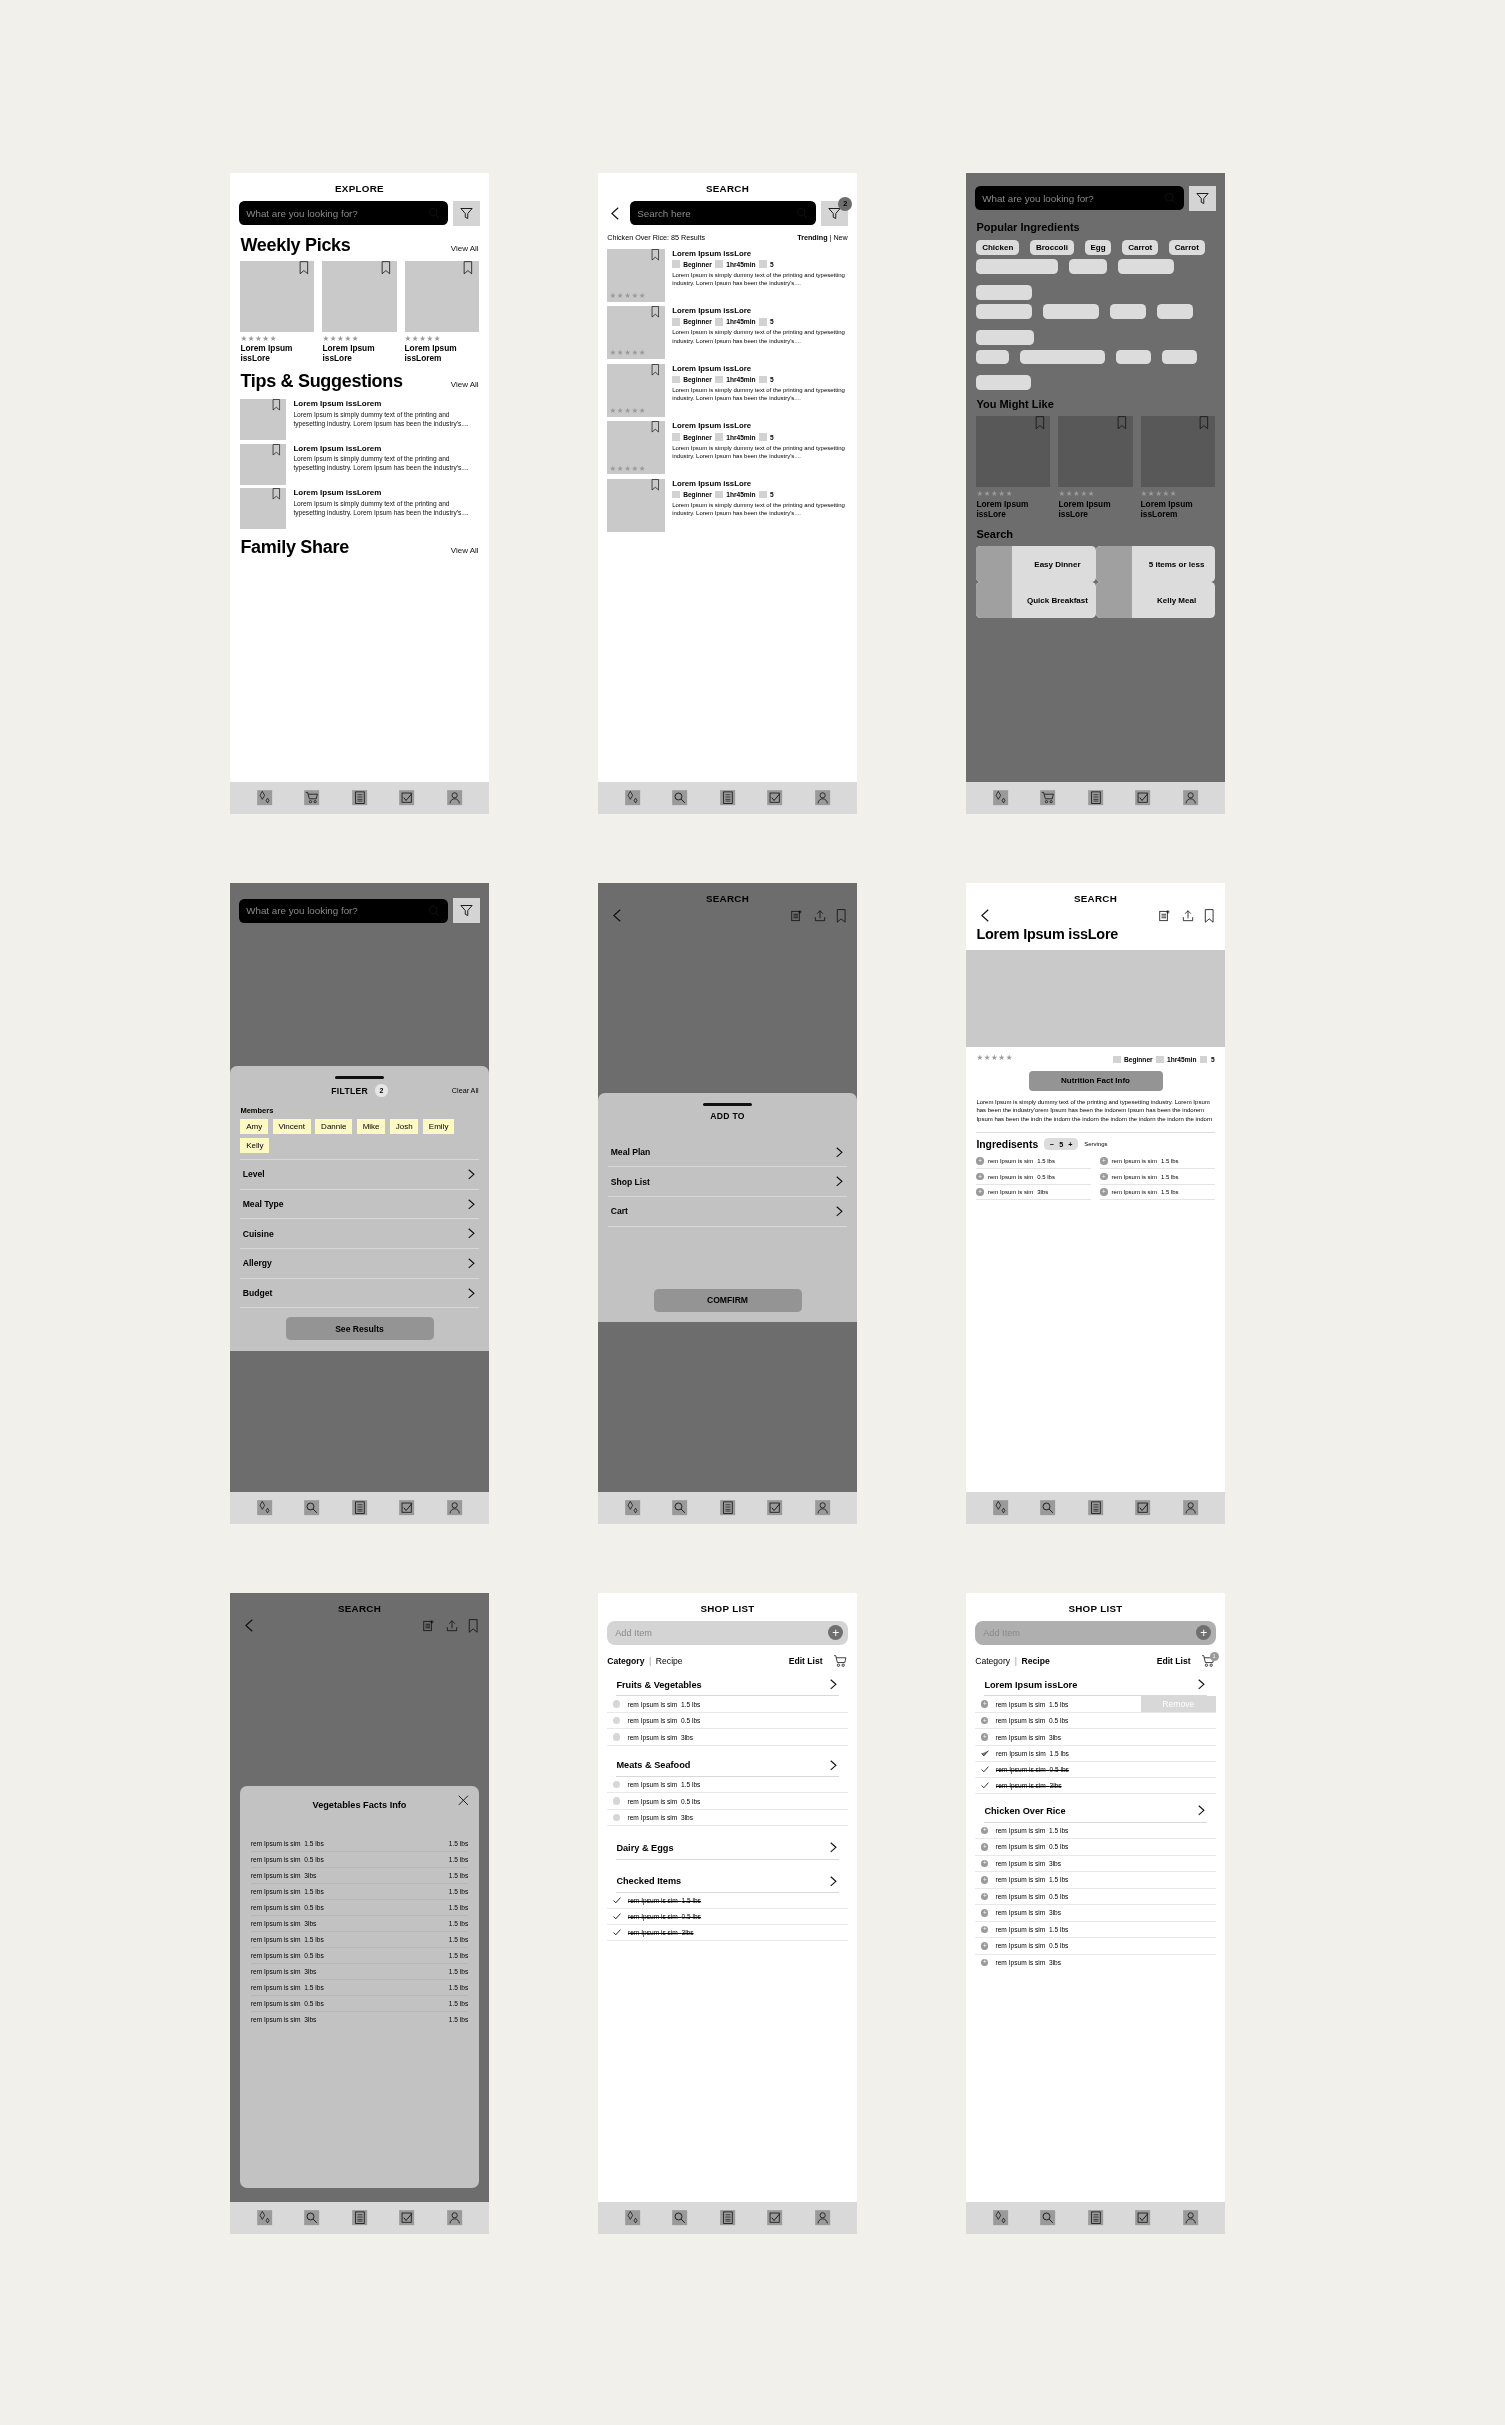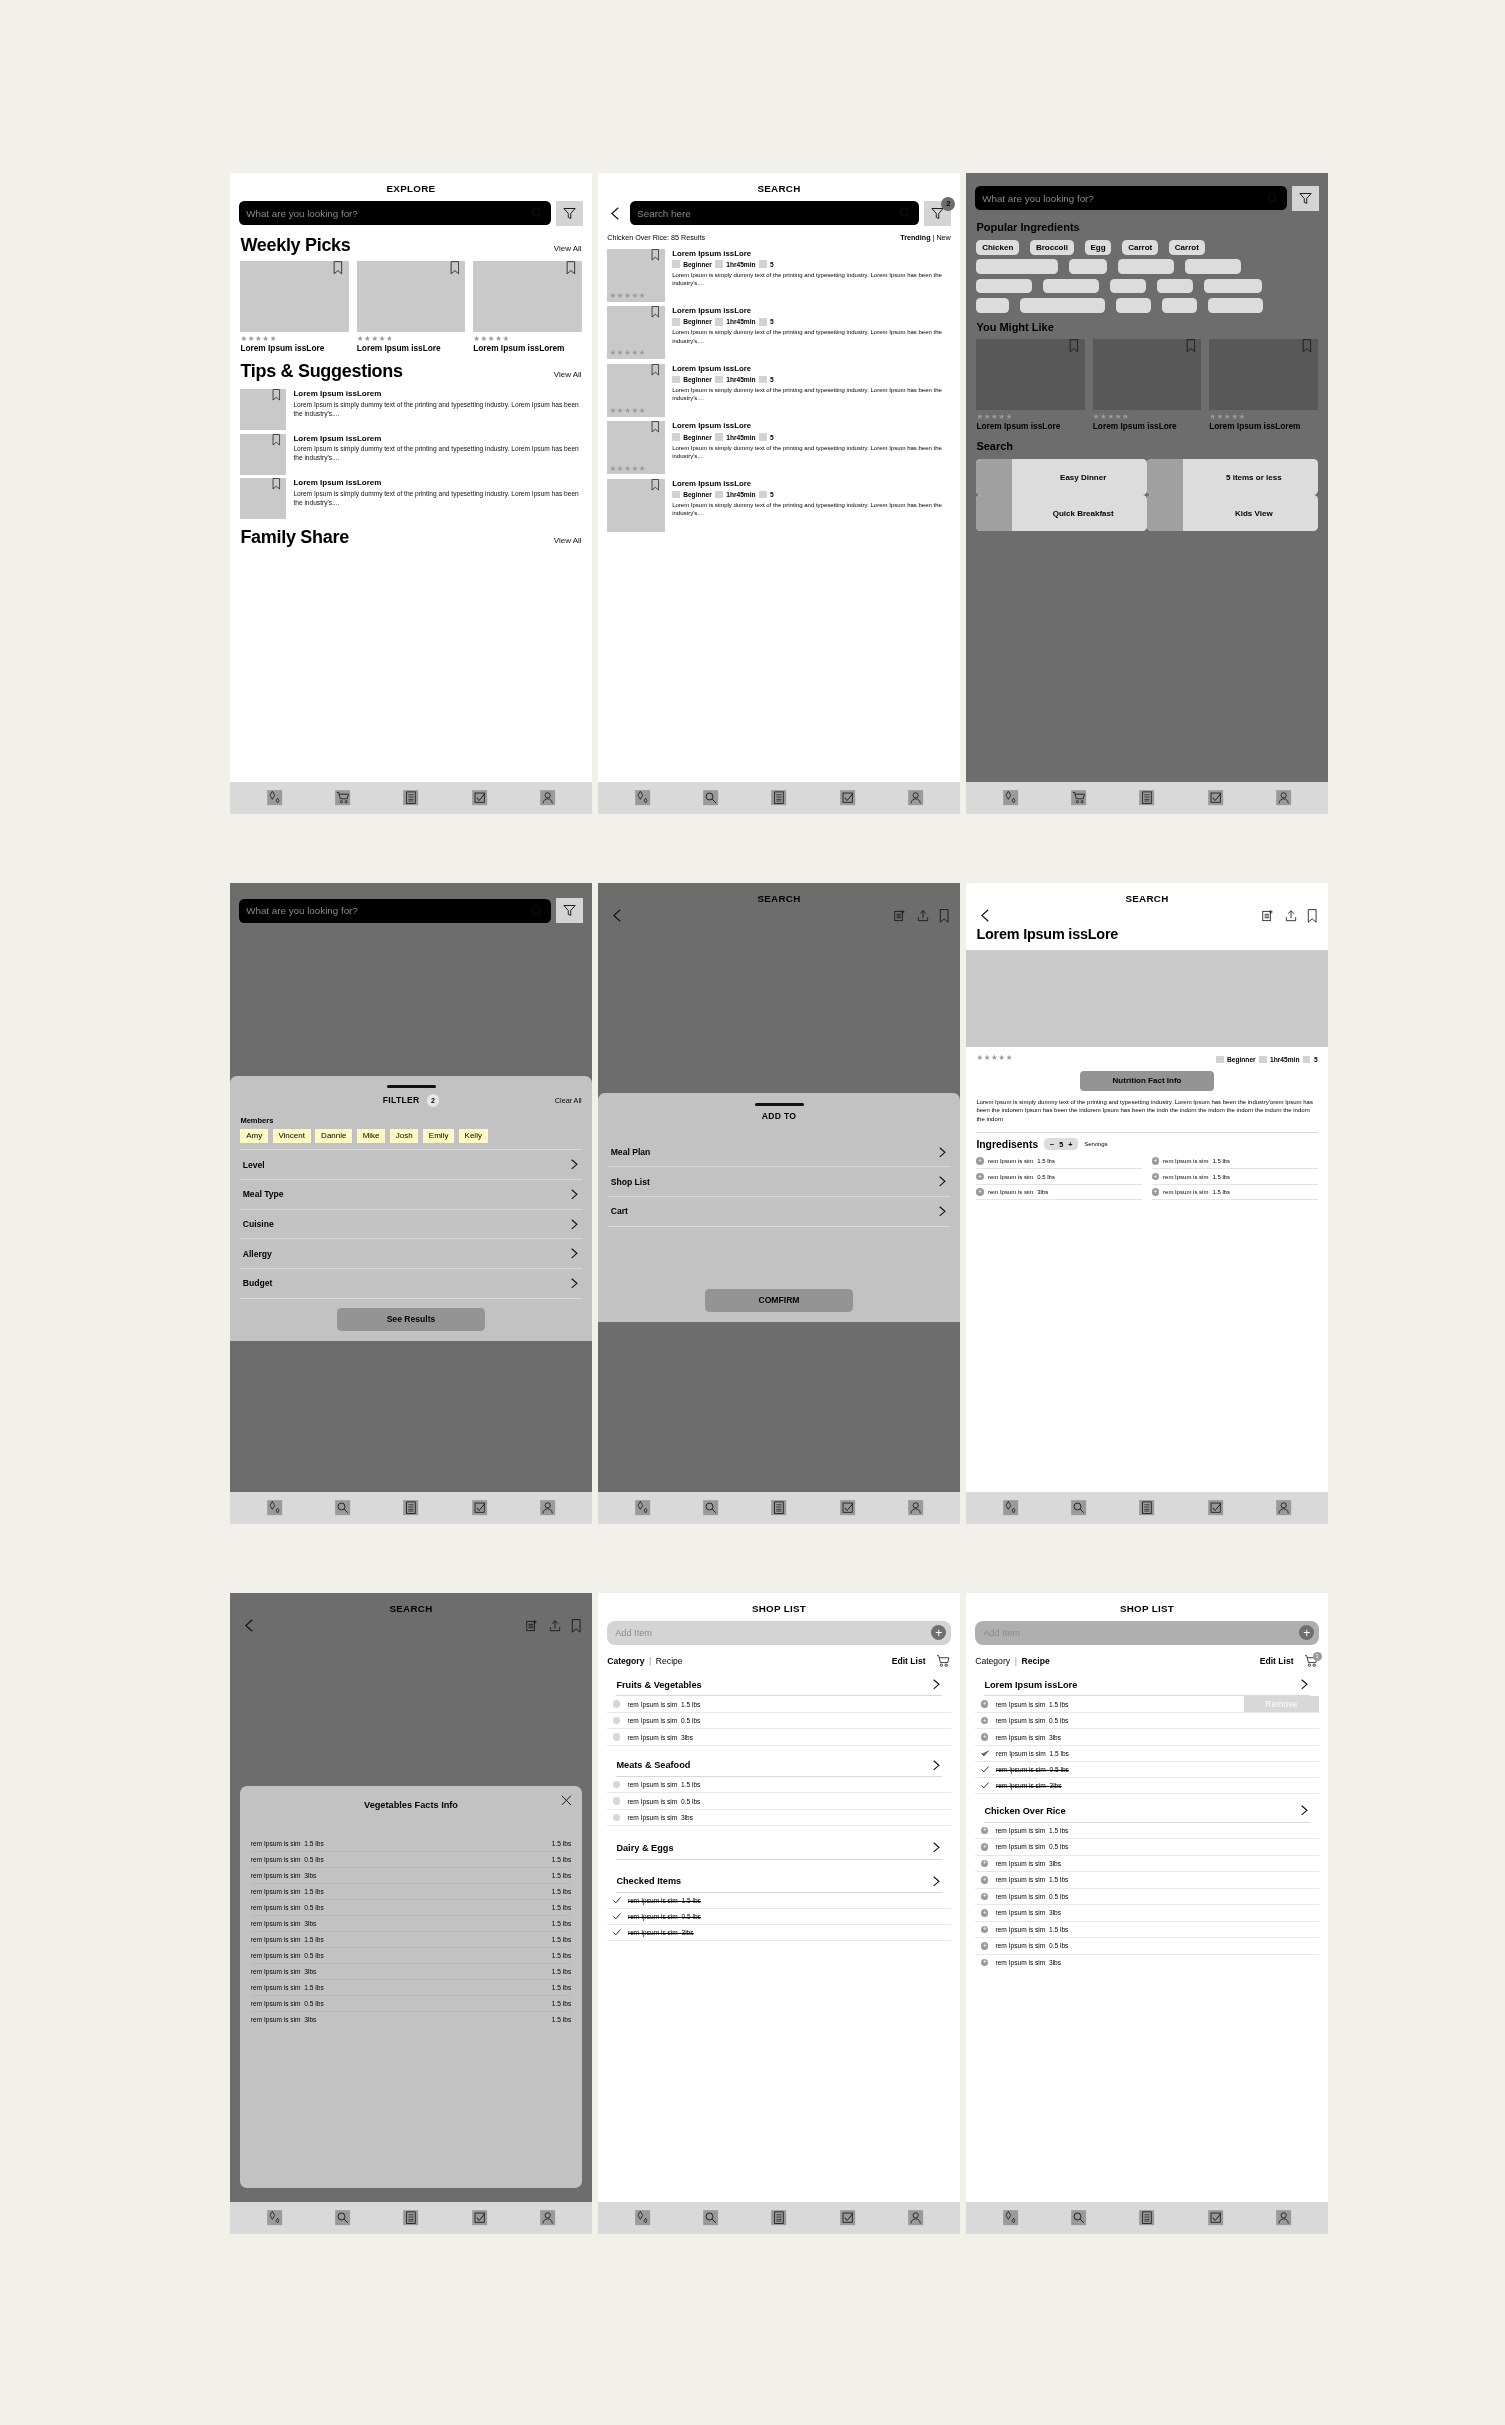--- a/index.html
+++ b/index.html
@@ -17,21 +17,21 @@
   .grid {
     position: absolute;
     left: 230px; top: 173px;
     display: grid;
     grid-template-columns: repeat(3, 305px);
     grid-template-rows: repeat(3, 641px);
     column-gap: 63px;
     row-gap: 69px;
   }
   .phone {
-    width: 362px; height: 641px;
+    width: 259px; height: 641px;
     background: #fff;
     position: relative;
     overflow: hidden;
     display: flex;
     flex-direction: column;
   }
   .phone.dark { background: #6d6d6d; }
 
   
   .screen-title {
@@ -695,21 +695,21 @@
       <div class="popcard">
             <div class="sq"></div>
             <div class="lbl">5 items or less</div>
           </div>
       <div class="popcard">
             <div class="sq"></div>
             <div class="lbl">Quick Breakfast</div>
           </div>
       <div class="popcard">
             <div class="sq"></div>
-            <div class="lbl">Kids View</div>
+            <div class="lbl">Kelly Meal</div>
           </div>
     </div>
 
     <div class="nav">
       <span class="ico">
             <svg width="17.3" height="17.3" viewBox="0 0 30 30">
               <rect x="2" y="2" width="26" height="26" fill="#9a9a9a"></rect>
               <path d="M11 4l4 7-4 7-4-7z" fill="none" stroke="#111" stroke-width="1.3"></path>
               <path d="M20 16l2.5 4-2.5 4-2.5-4z" fill="none" stroke="#111" stroke-width="1.3"></path>
             </svg>

